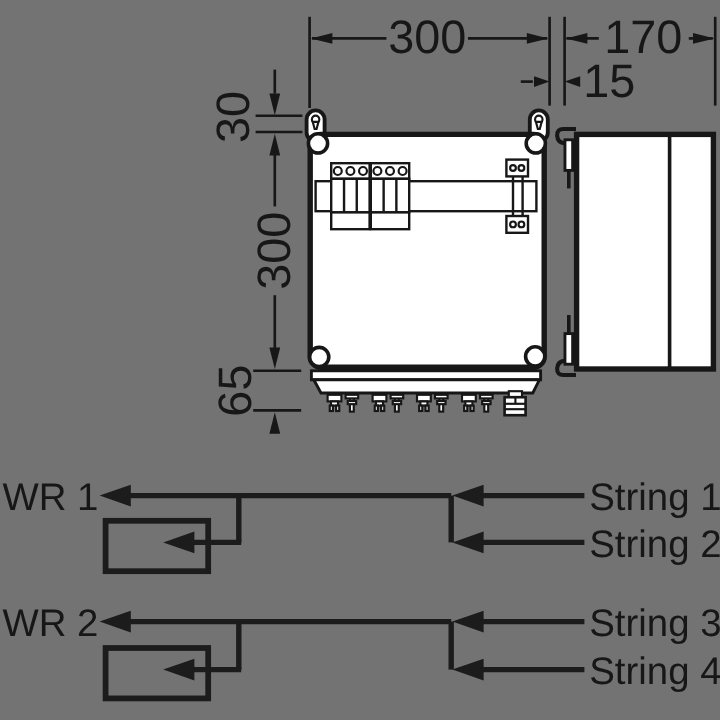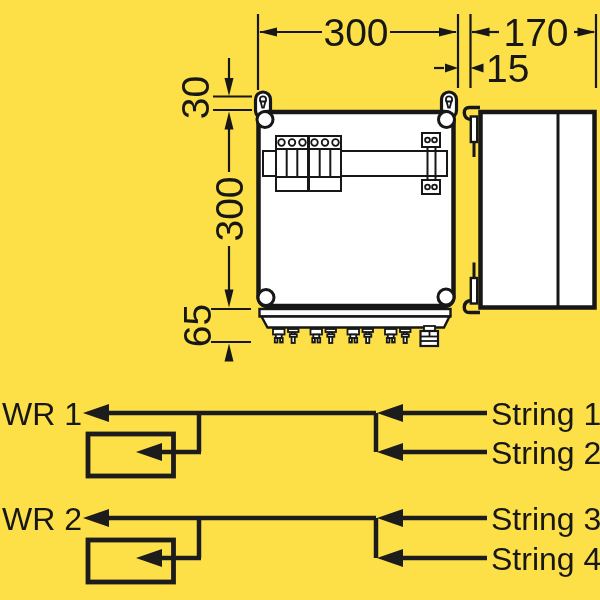--- a/index.html
+++ b/index.html
@@ -1,16 +1,16 @@
 <!DOCTYPE html>
 <html><head>
 <meta charset="utf-8">
 <style>
   html, body { margin: 0; padding: 0; background: #ffffff; }
-  #stage { width: 600px; height: 600px; position: relative; background: #fde047; overflow: hidden; }
+  #stage { width: 600px; height: 600px; position: relative; background: #737373; overflow: hidden; }
   svg { position: absolute; left: 0; top: 0; }
   text {
     font-family: "Liberation Sans", "DejaVu Sans", sans-serif;
     fill: #171717;
   }
   .dimtxt  { font-size: 39px; }
   .schtxt  { font-size: 32px; }
   .thin    { stroke: #171717; stroke-width: 2.2; fill: none; }
   .tick    { stroke: #171717; stroke-width: 2.2; fill: none; }
   .ah      { fill: #171717; stroke: none; }           

